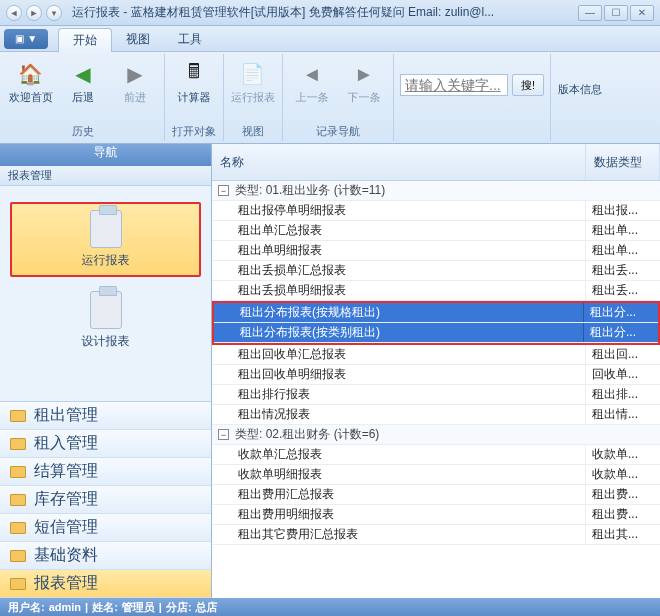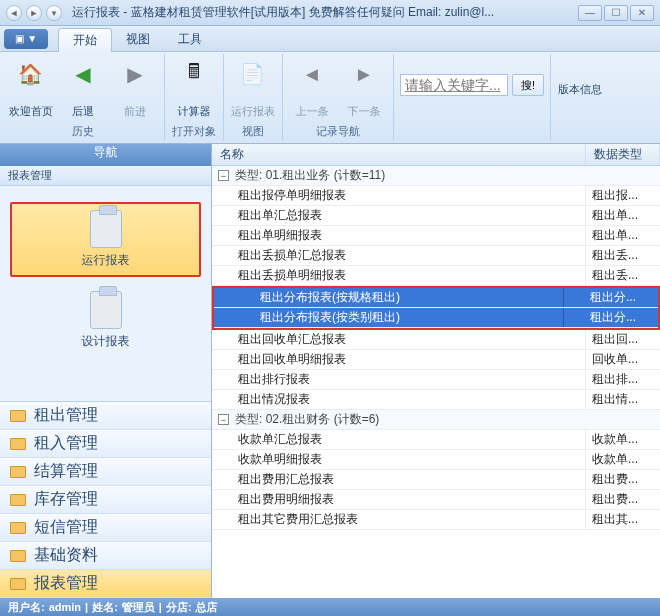--- a/index.html
+++ b/index.html
@@ -15,21 +15,21 @@
 .appbtn { width: 44px; height: 20px; background: linear-gradient(#5b8bc8,#3e6fae); border-radius: 4px; margin-right: 10px; display: flex; align-items: center; justify-content: center; color: #fff; font-size: 10px; }
 .tab { height: 24px; padding: 0 14px; display: flex; align-items: center; color: #2a4a70; margin-top: 2px; border-radius: 4px 4px 0 0; }
 .tab.active { background: linear-gradient(#fafdff,#e8f1fb); border: 1px solid #a8c2e0; border-bottom: none; }
 
 .ribbon { height: 92px; background: linear-gradient(#e8f1fb,#d6e6f7); border-bottom: 1px solid #9db9d9; display: flex; padding: 2px; }
 .ribgroup { border-right: 1px solid #b8d2ee; padding: 2px 6px 0 6px; display: flex; flex-direction: column; }
 .ribgroup .tools { display: flex; gap: 6px; flex: 1; }
 .rbtn { display: flex; flex-direction: column; align-items: center; justify-content: flex-start; width: 46px; padding-top: 4px; border-radius: 3px; }
 .rbtn.disabled { opacity: .5; }
 .ricon { width: 28px; height: 28px; display: flex; align-items: center; justify-content: center; font-size: 20px; }
-.rlbl { font-size: 11px; color: #2a4a70; margin-top: 16px; }
+.rlbl { font-size: 11px; color: #2a4a70; margin-top: 2px; }
 .groupname { text-align: center; font-size: 11px; color: #4a6a90; padding: 2px 0; }
 .searchwrap { display: flex; align-items: center; gap: 4px; padding-top: 18px; }
 .searchwrap input { width: 108px; height: 22px; border: 1px solid #a8c2e0; padding: 0 4px; font-size: 14px; color: #888; text-decoration: underline; }
 .searchwrap button { height: 22px; padding: 0 8px; background: linear-gradient(#f5faff,#dce9f7); border: 1px solid #a8c2e0; border-radius: 2px; font-size: 11px; }
 
 .body { display: flex; height: 454px; }
 .nav { width: 212px; background: linear-gradient(#dbe8f8,#cfe0f3); border-right: 1px solid #9db9d9; display: flex; flex-direction: column; }
 .navhdr { height: 22px; background: linear-gradient(#7ea8dc,#5c8cc8); color: #fff; padding: 0 8px; display: flex; align-items: center; font-size: 12px; justify-content: space-between; flex-direction: column; }
 .navsub { height: 20px; background: linear-gradient(#eaf2fb,#d6e6f7); padding: 0 8px; display: flex; align-items: center; font-size: 11px; color: #2a4a70; border-bottom: 1px solid #b8d2ee; }
 .navbody { flex: 1; background: #eaf2fb; padding: 10px; overflow: auto; }
@@ -37,32 +37,32 @@
 .bigcard.hl { border: 2px solid #e03030; padding: 6px 18px; background: linear-gradient(#ffe9a8,#ffd877); border-radius: 2px; }
 .bigicon { width: 32px; height: 38px; background: #e8ecf2; border: 1px solid #a8bfd8; border-radius: 3px; position: relative; }
 .bigicon::before { content: ""; position: absolute; top: -6px; left: 8px; width: 16px; height: 8px; background: #c8d8ea; border: 1px solid #a8bfd8; border-radius: 2px 2px 0 0; }
 .bigcard .lbl { margin-top: 4px; font-size: 12px; color: #2a4a70; }
 .navacc { border-top: 1px solid #b8d2ee; }
 .accitem { height: 28px; display: flex; align-items: center; padding: 0 10px; gap: 8px; background: linear-gradient(#f7fbff,#e3eefb); border-bottom: 1px solid #cfe0f3; color: #2a4a70; font-size: 16px; }
 .accitem.active { background: linear-gradient(#ffe9a8,#ffd877); }
 .folder { width: 16px; height: 12px; background: #f4c560; border: 1px solid #c89a30; border-radius: 1px; }
 
 .main { flex: 1; background: #fff; display: flex; flex-direction: column; }
-.gridhdr { height: 22px; display: flex; background: linear-gradient(#f0f6fd,#dce9f7); border-bottom: 1px solid #b8d2ee; }
+.gridhdr { height: 37px; display: flex; background: linear-gradient(#f0f6fd,#dce9f7); border-bottom: 1px solid #b8d2ee; }
 .gh { padding: 0 8px; display: flex; align-items: center; font-size: 12px; color: #2a4a70; border-right: 1px solid #cfe0f3; }
 .gh.c1 { flex: 1; }
 .gh.c2 { width: 74px; }
 .gridbody { flex: 1; overflow: auto; }
 .grouprow { height: 20px; display: flex; align-items: center; padding-left: 6px; background: #f6f9fd; color: #444; font-size: 12px; border-bottom: 1px solid #e8eef6; }
 .grouprow .tg { width: 11px; height: 11px; border: 1px solid #888; margin-right: 6px; display: flex; align-items: center; justify-content: center; font-size: 9px; background: #fff; }
 .row { height: 20px; display: flex; border-bottom: 1px solid #e8eef6; font-size: 12px; }
 .row .c1 { flex: 1; padding-left: 26px; display: flex; align-items: center; border-right: 1px solid #e8eef6; }
 .row .c2 { width: 74px; padding-left: 6px; display: flex; align-items: center; }
 .row.sel { background: #3a78d8; color: #fff; }
-.row.sel .c1, .row.sel .c2 { border-right-color: #2a58a8; margin-left: 20px; }
+.row.sel .c1, .row.sel .c2 { border-right-color: #2a58a8; }
 .selbox { border: 2px solid #e03030; }
 
 .status { height: 18px; background: linear-gradient(#7ea8dc,#5c8cc8); color: #fff; display: flex; align-items: center; padding: 0 8px; font-size: 11px; gap: 4px; font-weight: bold; }
 </style>
 </head>
 <body>
 
 <div class="titlebar">
   <div class="sysbtn">◄</div>
   <div class="sysbtn">►</div>

